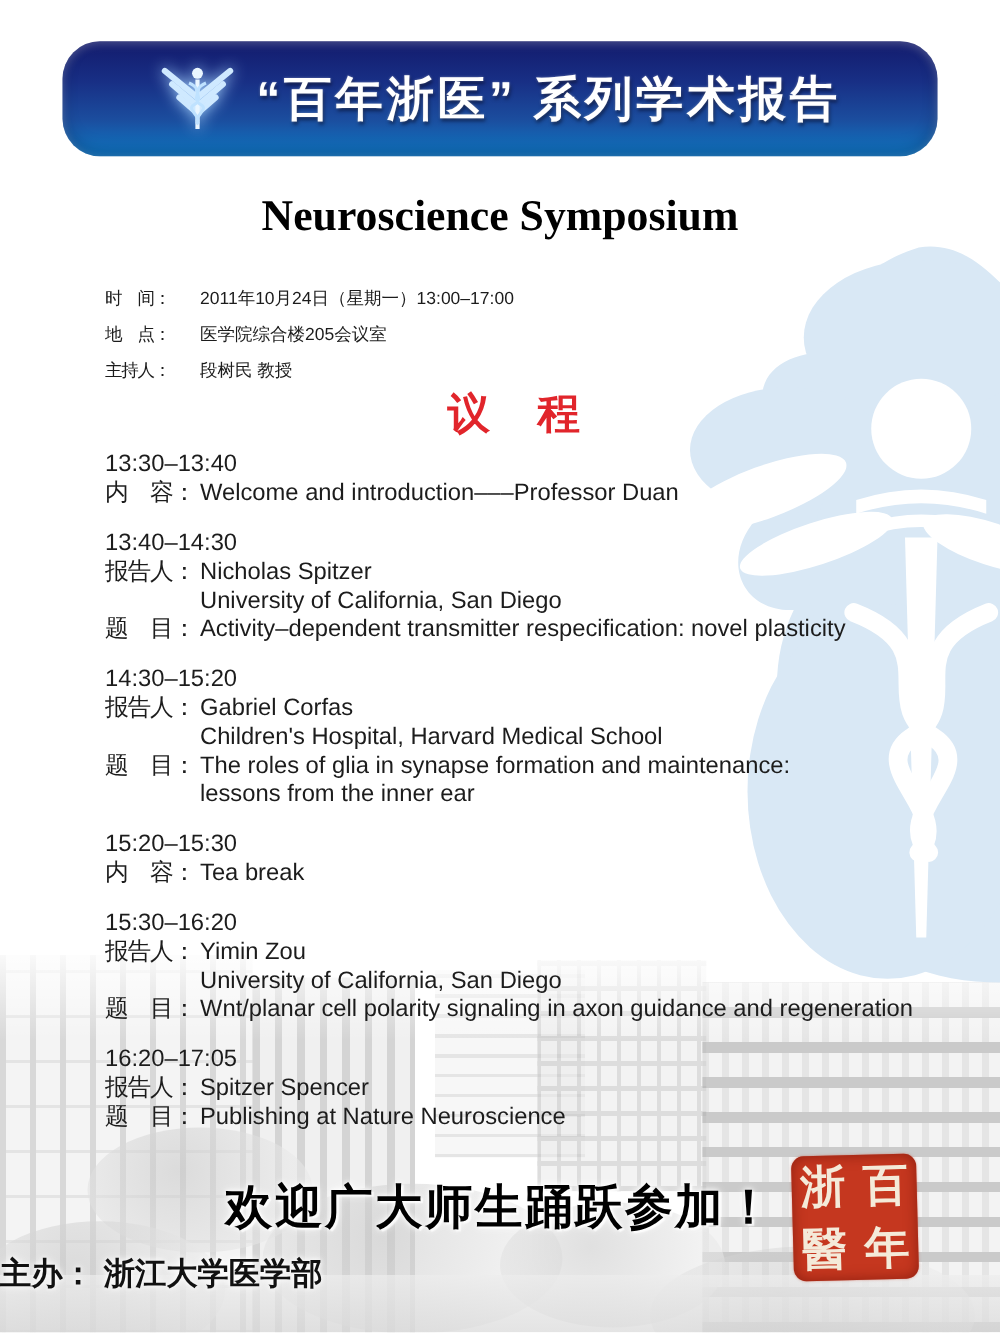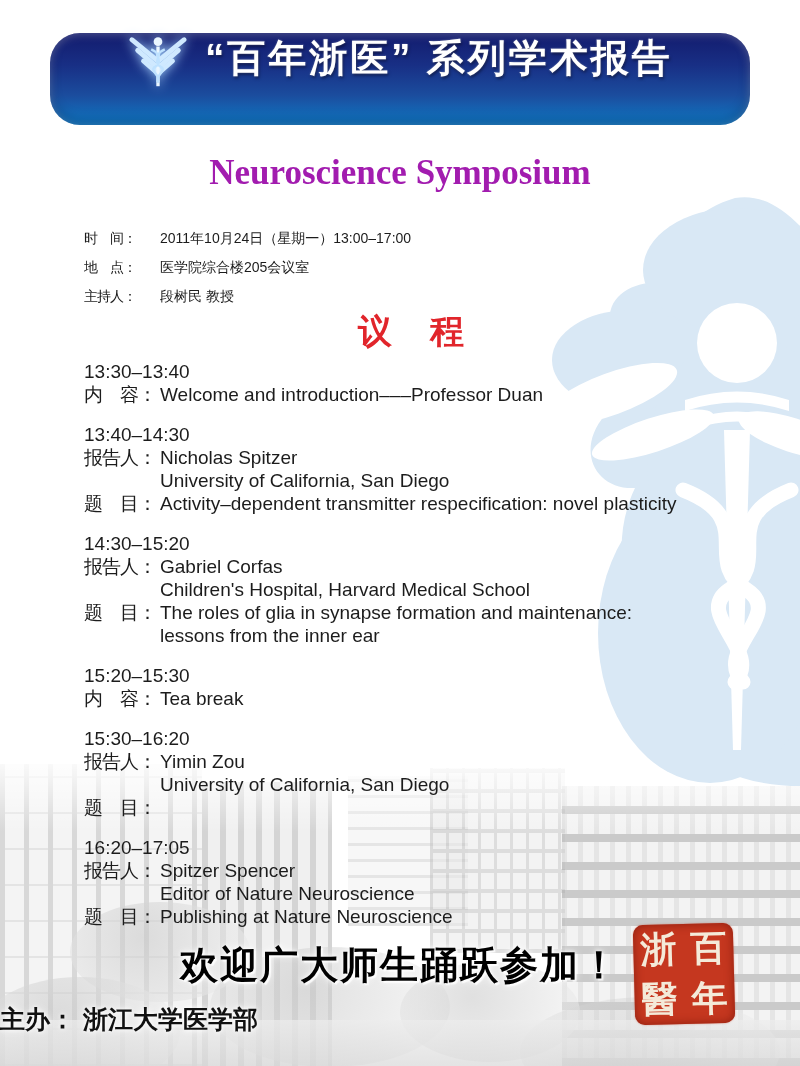--- a/index.html
+++ b/index.html
@@ -5,31 +5,31 @@
   html,body{margin:0;padding:0;background:#ffffff;}
   .poster{
     position:relative;width:800px;height:1066px;overflow:hidden;background:#ffffff;
     font-family:"Liberation Sans", sans-serif;color:#1c1c1c;
   }
   
   .banner{
     position:absolute;left:50px;top:33px;width:700px;height:92px;border-radius:30px;
     background:linear-gradient(180deg,#131b6d 0%,#182f85 35%,#1b4d9e 68%,#0f7ac6 100%);
     box-shadow:inset 0 2px 8px rgba(255,255,255,.25), inset 0 -5px 12px rgba(0,0,30,.25);
-    display:flex;justify-content:center;gap:16px;z-index:5;
+    display:flex;align-items:center;justify-content:center;gap:16px;z-index:5;
   }
   .banner .logo{width:62px;height:58px;filter:drop-shadow(0 0 6px rgba(170,215,255,.95));flex:none;}
   .banner-title{
     font-size:38px;font-weight:bold;color:#ffffff;letter-spacing:3px;white-space:nowrap;
     text-shadow:1px 2px 3px rgba(0,0,20,.5), 0 0 2px rgba(255,255,255,.4);
   }
   
   .main-title{
     position:absolute;left:0;top:152px;width:800px;text-align:center;z-index:5;
-    font-family:"Liberation Serif", serif;font-weight:bold;font-size:35px;line-height:42px;color:#a21caf;
+    font-family:"Liberation Serif", serif;font-weight:bold;font-size:35px;line-height:42px;color:#000000;
   }
   .agenda-heading{
     position:absolute;left:12px;top:310px;width:800px;text-align:center;z-index:5;
     font-weight:bold;font-size:34px;line-height:42px;color:#e1252b;letter-spacing:2px;
   }
   
   .info{position:absolute;left:84px;top:224px;z-index:5;font-size:14px;line-height:29px;}
   .row{display:flex;white-space:nowrap;}
   .lbl{flex:none;width:76px;letter-spacing:-1px;}
   
@@ -218,32 +218,29 @@
       <div class="row">
         <span class="lbl">报告人：</span>
         <span class="txt">Yimin Zou</span>
       </div>
       <div class="row">
         <span class="lbl"></span>
         <span class="txt">University of California, San Diego</span>
       </div>
       <div class="row">
         <span class="lbl">题　目：</span>
+        <span class="txt">Wnt/planar cell polarity signaling in axon guidance and regeneration</span>
       </div>
     </div>
 
     <div class="agenda-item">
       <div class="time">16:20–17:05</div>
       <div class="row">
         <span class="lbl">报告人：</span>
         <span class="txt">Spitzer Spencer</span>
-      </div>
-      <div class="row">
-        <span class="lbl"></span>
-        <span class="txt">Editor of Nature Neuroscience</span>
       </div>
       <div class="row">
         <span class="lbl">题　目：</span>
         <span class="txt">Publishing at Nature Neuroscience</span>
       </div>
     </div>
 
   </div>
 
   <div class="welcome">欢迎广大师生踊跃参加！</div>

